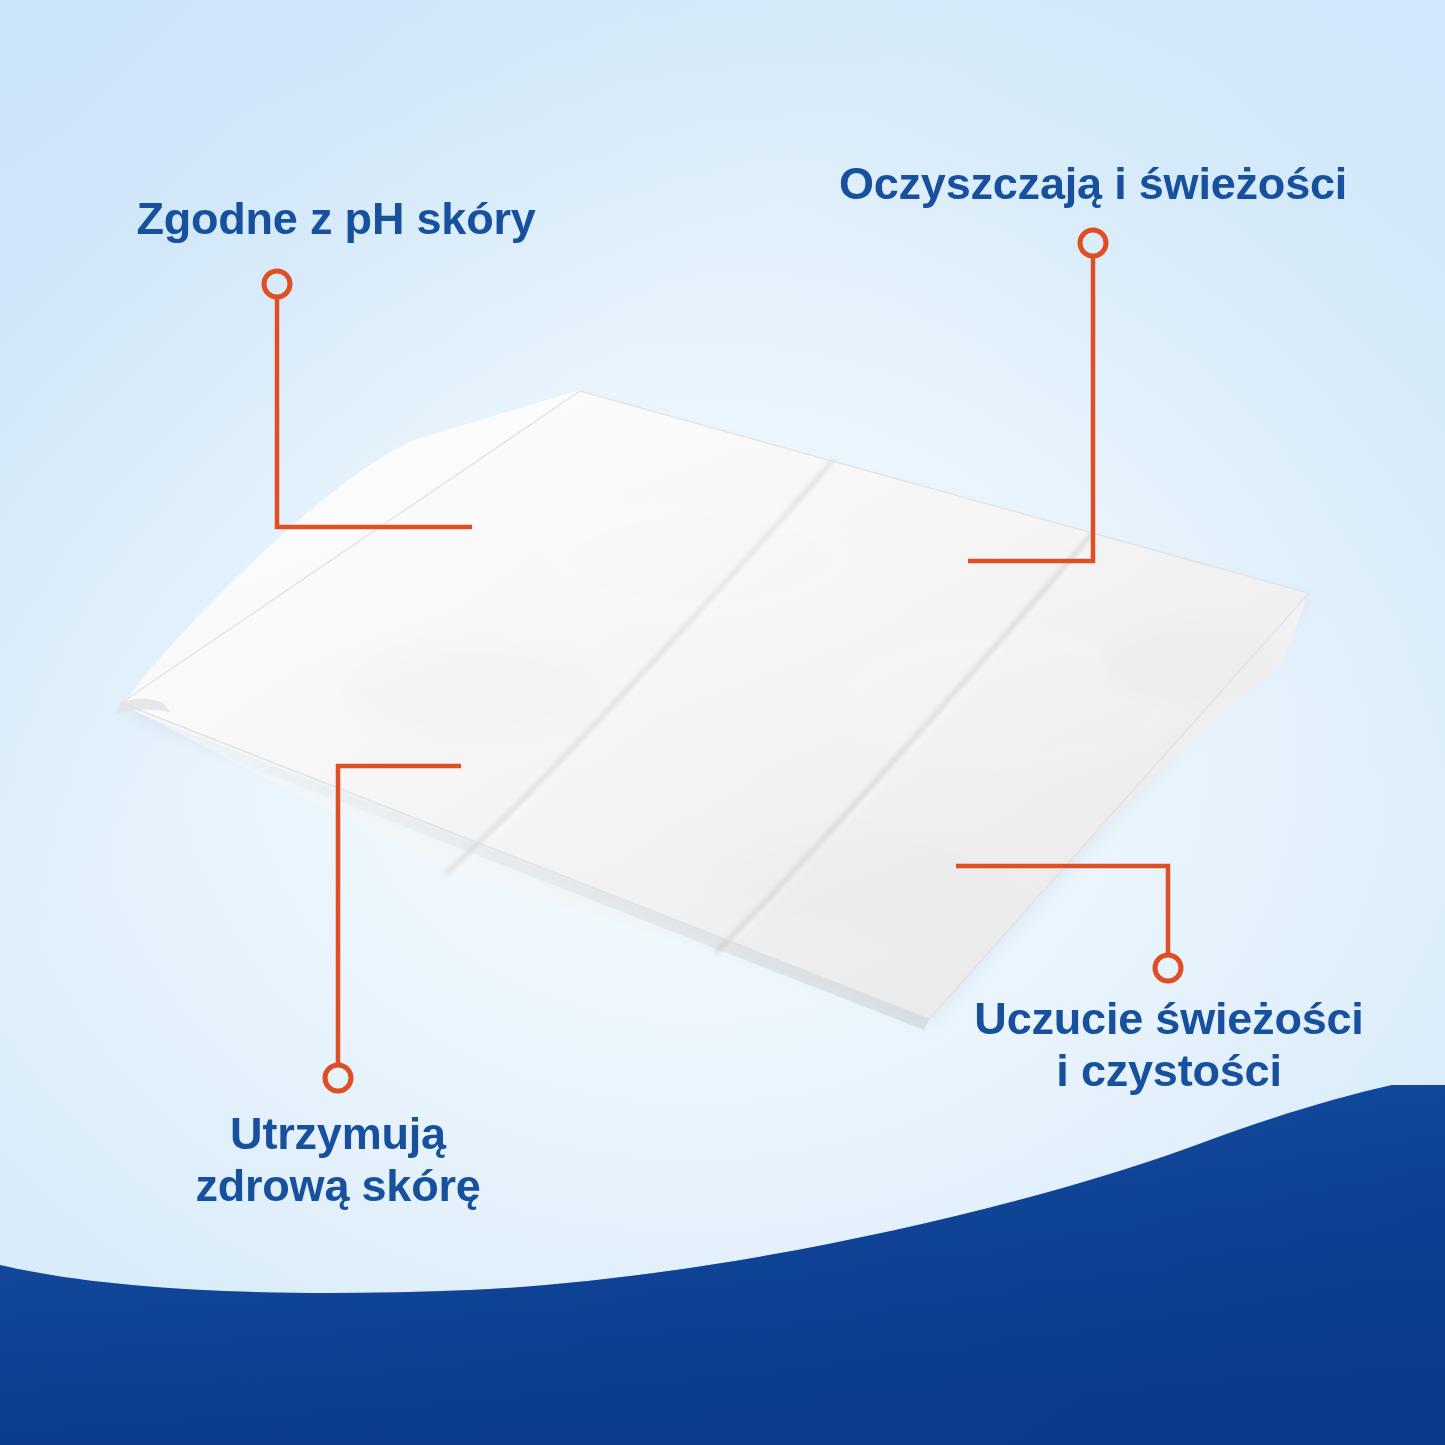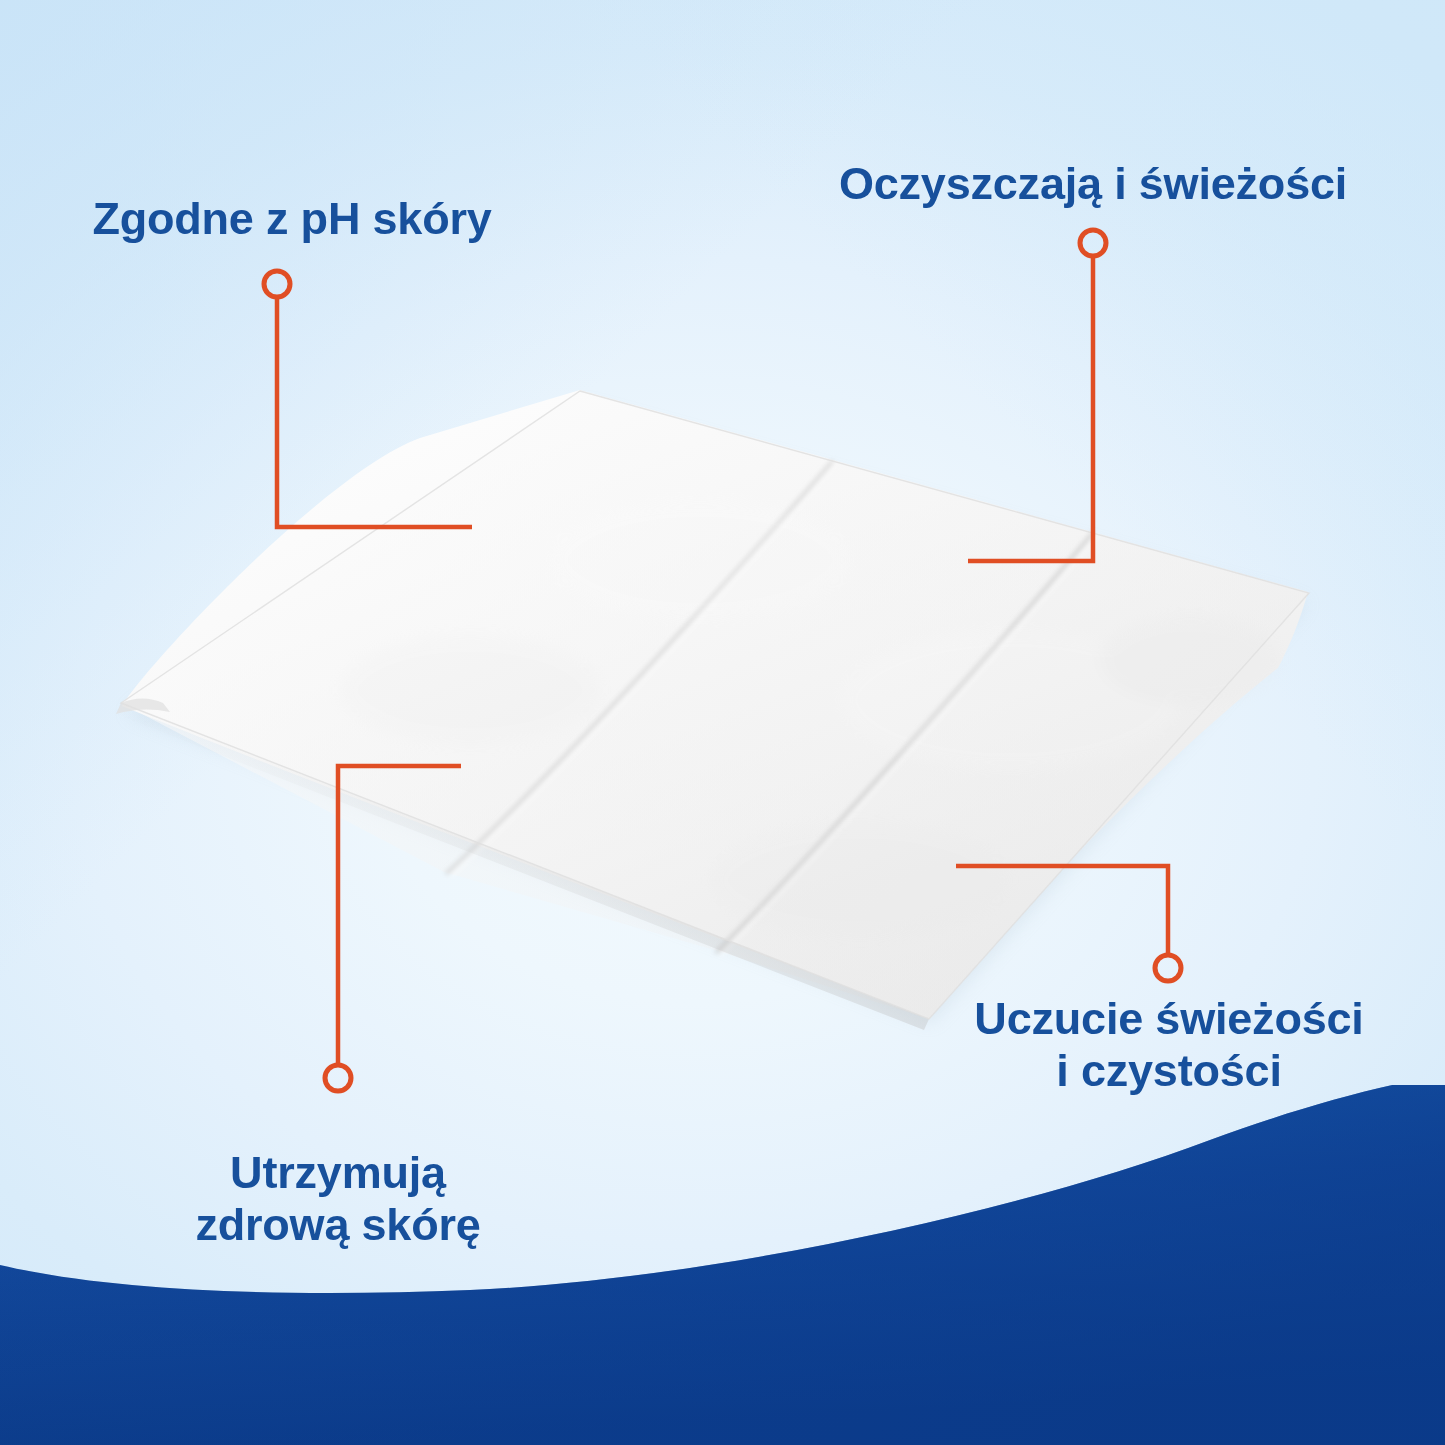--- a/index.html
+++ b/index.html
@@ -67,23 +67,23 @@
   
   .label {
     position: absolute;
     color: #17509C;
     font-weight: 700;
     font-size: 45px;
     line-height: 1.16;
     letter-spacing: -0.2px;
     white-space: pre-line;
   }
-  .label-tl { left: 0px;   top: 193px;  width: 584px; text-align: center; }
+  .label-tl { left: 0px;   top: 193px;  width: 584px; text-align: center; padding-left: 44px; }
   .label-tr { left: 770px; top: 158px;  width: 646px; text-align: center; }
-  .label-bl { left: 128px; top: 1108px; width: 420px; text-align: center; margin-top: 39px; }
+  .label-bl { left: 128px; top: 1108px; width: 420px; text-align: center; }
   .label-br { left: 930px; top: 993px;  width: 478px; text-align: center; }
 </style>
 </head>
 <body>
 
 <div id="infographic">
 
   <div class="bg-base"></div>
   <div class="bg-corner-tint"></div>
 

